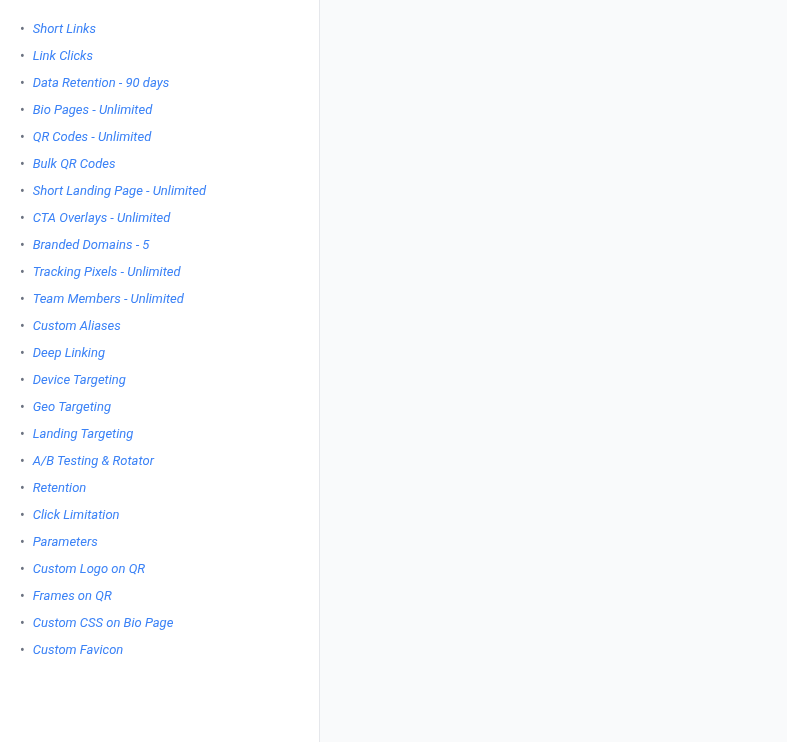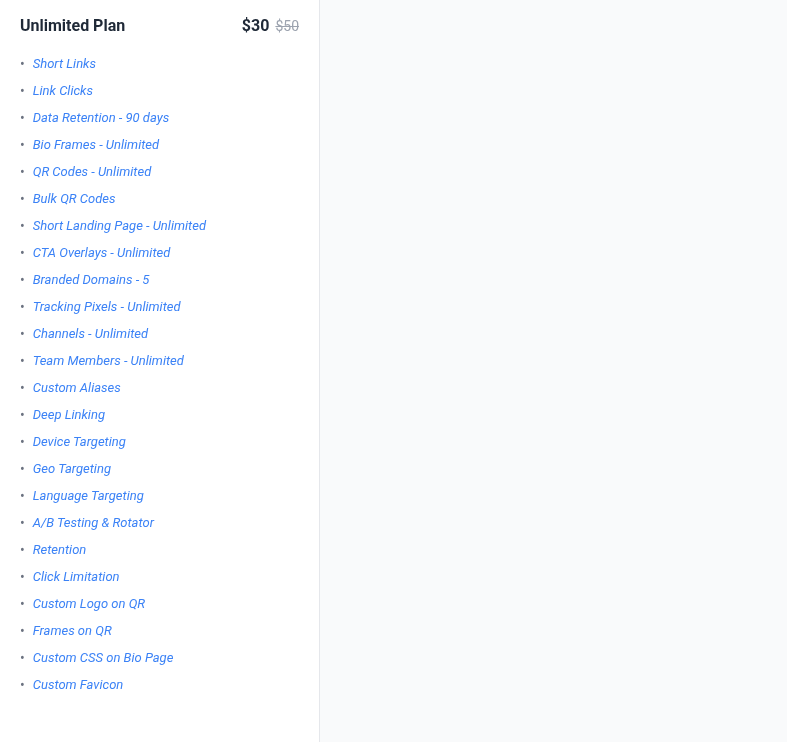--- a/index.html
+++ b/index.html
@@ -91,87 +91,80 @@
     .right-panel {
       flex: 1;
       background: #f9fafb;
     }
   </style>
 </head>
 <body>
 
 <div class="page-wrapper">
   <div class="plan-panel">
-    <div class="plan-header">
-      <span class="plan-name">Unlimited Plan</span>
-      <div class="plan-pricing">
-        <span class="plan-price">$30</span>
-        <span class="plan-original-price">$50</span>
-      </div>
-    </div>
     <ul class="features-list" id="features-list">
     <li>
           <a href="#" class="feature-link">Short Links</a>
         </li>
         <li>
           <a href="#" class="feature-link">Link Clicks</a>
         </li>
         <li>
           <a href="#" class="feature-link">Data Retention - 90 days</a>
         </li>
         <li>
-          <a href="#" class="feature-link">Bio Frames - Unlimited</a>
+          <a href="#" class="feature-link">Bio Pages - Unlimited</a>
         </li>
         <li>
           <a href="#" class="feature-link">QR Codes - Unlimited</a>
         </li>
         <li>
           <a href="#" class="feature-link">Bulk QR Codes</a>
         </li>
         <li>
           <a href="#" class="feature-link">Short Landing Page - Unlimited</a>
         </li>
         <li>
           <a href="#" class="feature-link">CTA Overlays - Unlimited</a>
         </li>
         <li>
           <a href="#" class="feature-link">Branded Domains - 5</a>
         </li>
         <li>
           <a href="#" class="feature-link">Tracking Pixels - Unlimited</a>
         </li>
         <li>
-          <a href="#" class="feature-link">Channels - Unlimited</a>
-        </li>
-        <li>
           <a href="#" class="feature-link">Team Members - Unlimited</a>
         </li>
         <li>
           <a href="#" class="feature-link">Custom Aliases</a>
         </li>
         <li>
           <a href="#" class="feature-link">Deep Linking</a>
         </li>
         <li>
           <a href="#" class="feature-link">Device Targeting</a>
         </li>
         <li>
           <a href="#" class="feature-link">Geo Targeting</a>
         </li>
         <li>
-          <a href="#" class="feature-link">Language Targeting</a>
+          <a href="#" class="feature-link">Landing Targeting</a>
         </li>
         <li>
           <a href="#" class="feature-link">A/B Testing &amp; Rotator</a>
         </li>
         <li>
           <a href="#" class="feature-link">Retention</a>
         </li>
         <li>
           <a href="#" class="feature-link">Click Limitation</a>
+        </li>
+        <li>
+          <a href="#" class="feature-link">Parameters</a>
         </li>
         <li>
           <a href="#" class="feature-link">Custom Logo on QR</a>
         </li>
         <li>
           <a href="#" class="feature-link">Frames on QR</a>
         </li>
         <li>
           <a href="#" class="feature-link">Custom CSS on Bio Page</a>
         </li>

